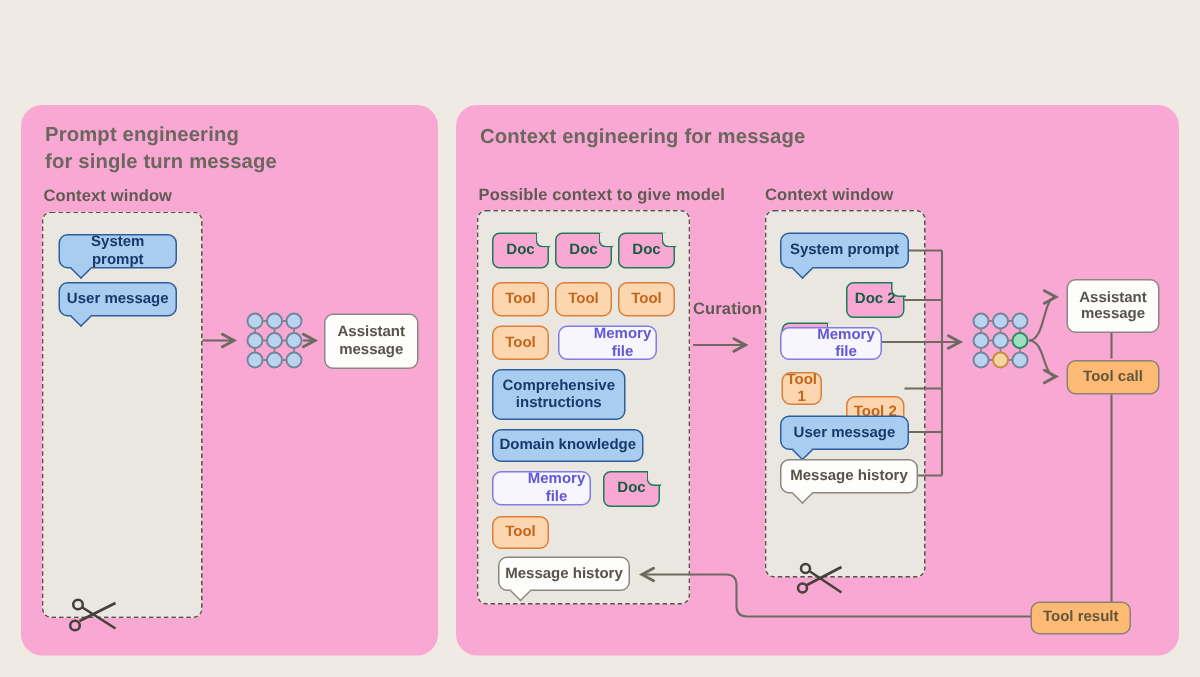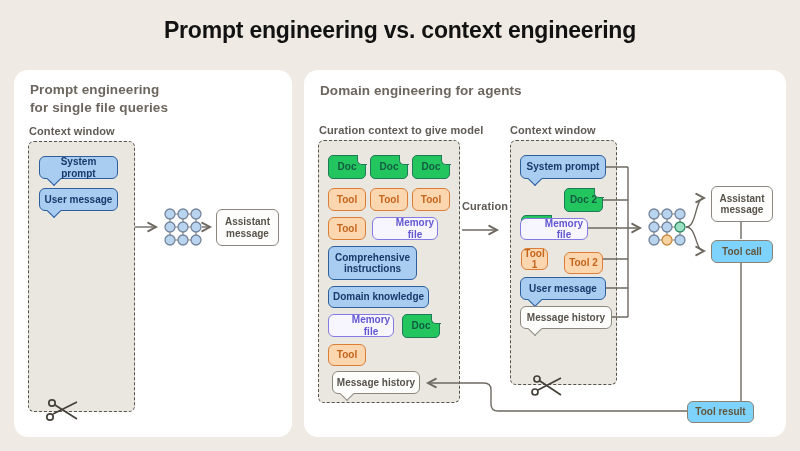--- a/index.html
+++ b/index.html
@@ -2,38 +2,38 @@
 <html><head>
 <meta charset="utf-8">
 <style>
   html,body { margin:0; padding:0; }
   body { background:#efebe4; font-family:"Liberation Sans","DejaVu Sans",sans-serif; }
   .stage { position:relative; width:800px; height:451px; background:#efebe4; overflow:hidden; }
 
   .page-title { position:absolute; top:17px; left:0; width:800px; text-align:center;
     font-size:23px; font-weight:800; color:#121212; letter-spacing:-0.2px; }
 
-  .panel { position:absolute; background:#ffffff; border-radius:14px; }
+  .panel { position:absolute; background:#f9a8d4; border-radius:14px; }
   #panel-left  { left:14px;  top:70px; width:278px; height:367px; }
   #panel-right { left:304px; top:70px; width:482px; height:367px; }
 
   .panel-title { position:absolute; font-size:13.5px; font-weight:bold; color:#6b665e; line-height:1.32; letter-spacing:0.1px; }
   .mini-label  { position:absolute; font-size:11px; font-weight:bold; color:#5f5b54; letter-spacing:0.1px; }
 
   .dashed { position:absolute; background:#eae6e0; border:1.5px dashed #57534b; border-radius:6px; box-sizing:border-box; }
 
   .chip { position:absolute; display:flex; align-items:center; justify-content:center; text-align:center;
     box-sizing:border-box; border:1.5px solid; border-radius:6px;
     font-size:10px; font-weight:bold; line-height:1.15; padding:1px 3px; z-index:3; }
   .blue   { background:#a8cdf0; border-color:#2d5f9d; color:#19396b; }
-  .green  { background:#22c55e; border-color:#1f7a58; color:#135c41; }
+  .green  { background:#f9a8d4; border-color:#1f7a58; color:#135c41; }
   .orange { background:#fbd6af; border-color:#dd7e38; color:#c4651c; }
   .purple { background:#f7f5fe; border-color:#837ae3; color:#6257d2;padding-left:23px; }
   .white  { background:#fdfdfb; border-color:#8b877f; color:#57534b; }
-  .tan    { background:#7dd3fc; border-color:#8b8274; color:#63563c;text-align:right; }
+  .tan    { background:#fdba74; border-color:#8b8274; color:#63563c;text-align:right; }
 
   .doc { border-radius:5px 8px 5px 5px; }
   .doc::before { content:""; position:absolute; top:-1.5px; right:-1.5px; width:9px; height:9px;
     background:#eae6e0; border-left:1.5px solid #1f7a58; border-bottom:1.5px solid #1f7a58;
     border-radius:0 0 0 5px; }
 
   .bubble::after { content:""; position:absolute; bottom:-5.5px; left:9px; width:9px; height:9px;
     transform:rotate(45deg); z-index:-1; }
   .bubble { z-index:4; }
   .bubble-blue::after  { background:#a8cdf0; border-right:1.5px solid #2d5f9d; border-bottom:1.5px solid #2d5f9d; }
@@ -45,38 +45,37 @@
   .node { fill:#b9d4ee; stroke:#74849c; stroke-width:1.3; }
   .node-green  { fill:#9be0c1; stroke:#2f8a66; }
   .node-orange { fill:#f6d4a2; stroke:#c98a42; }
   .scissor { stroke:#45413a; stroke-width:1.7; fill:none; }
 </style>
 </head>
 <body>
 
 <div class="stage">
 
-  <div class="page-title">Prompt engineering vs. context engineering</div>
 
   <section class="panel" id="panel-left">
     <div class="panel-title" style="left:16px; top:11px;">
       <div>Prompt engineering</div>
-      <div>for single file queries</div>
+      <div>for single turn message</div>
     </div>
     <div class="mini-label" style="left:15px; top:55px;">Context window</div>
   </section>
 
   <div class="dashed" style="left:28px; top:141px; width:107px; height:271px;"></div>
   <div class="chip blue bubble bubble-blue" style="left:39px; top:156px; width:79px; height:23px;">System prompt</div>
   <div class="chip blue bubble bubble-blue" style="left:39px; top:188px; width:79px; height:23px;">User message</div>
   <div class="chip white" style="left:216px; top:209px; width:63px; height:37px;">Assistant message</div>
 
   <section class="panel" id="panel-right">
-    <div class="panel-title" style="left:16px; top:12px;">Domain engineering for agents</div>
-    <div class="mini-label" style="left:15px; top:54px;">Curation context to give model</div>
+    <div class="panel-title" style="left:16px; top:12px;">Context engineering for message</div>
+    <div class="mini-label" style="left:15px; top:54px;">Possible context to give model</div>
     <div class="mini-label" style="left:206px; top:54px;">Context window</div>
     <div class="mini-label" style="left:158px; top:130px;">Curation</div>
   </section>
 
   <div class="dashed" style="left:318px; top:140px; width:142px; height:263px;"></div>
   <div class="chip green doc" style="left:328px; top:155px; width:38px; height:24px;">Doc</div>
   <div class="chip green doc" style="left:370px; top:155px; width:38px; height:24px;">Doc</div>
   <div class="chip green doc" style="left:412px; top:155px; width:38px; height:24px;">Doc</div>
   <div class="chip orange" style="left:328px; top:188px; width:38px; height:23px;">Tool</div>
   <div class="chip orange" style="left:370px; top:188px; width:38px; height:23px;">Tool</div>
@@ -89,21 +88,21 @@
   <div class="chip green doc" style="left:402px; top:314px; width:38px; height:24px;">Doc</div>
   <div class="chip orange" style="left:328px; top:344px; width:38px; height:22px;">Tool</div>
   <div class="chip white bubble bubble-white" style="left:332px; top:371px; width:88px; height:23px;">Message history</div>
 
   <div class="dashed" style="left:510px; top:140px; width:107px; height:245px;"></div>
   <div class="chip blue bubble bubble-blue" style="left:520px; top:155px; width:86px; height:24px;">System prompt</div>
   <div class="chip green doc" style="left:521px; top:188px; width:39px; height:24px;margin-top:27px;">Doc 1</div>
   <div class="chip green doc" style="left:564px; top:188px; width:39px; height:24px;">Doc 2</div>
   <div class="chip purple" style="left:520px; top:218px; width:68px; height:22px;">Memory file</div>
   <div class="chip orange" style="left:521px; top:248px; width:27px; height:22px;">Tool 1</div>
-  <div class="chip orange" style="left:564px; top:252px; width:39px; height:22px;">Tool 2</div>
+  <div class="chip orange" style="left:564px; top:264px; width:39px; height:22px;">Tool 2</div>
   <div class="chip blue bubble bubble-blue" style="left:520px; top:277px; width:86px; height:23px;">User message</div>
   <div class="chip white bubble bubble-white" style="left:520px; top:306px; width:92px; height:23px;">Message history</div>
 
   <div class="chip white" style="left:711px; top:186px; width:62px; height:36px;">Assistant message</div>
   <div class="chip tan" style="left:711px; top:240px; width:62px; height:23px;">Tool call</div>
   <div class="chip tan" style="left:643px; top:401px; width:67px; height:22px;margin-left:44px;">Tool result</div>
 
   <svg class="overlay" width="800" height="451" viewBox="0 0 800 451">
     <defs>
       <marker id="arr" markerWidth="9" markerHeight="9" refX="6.5" refY="4" orient="auto">

